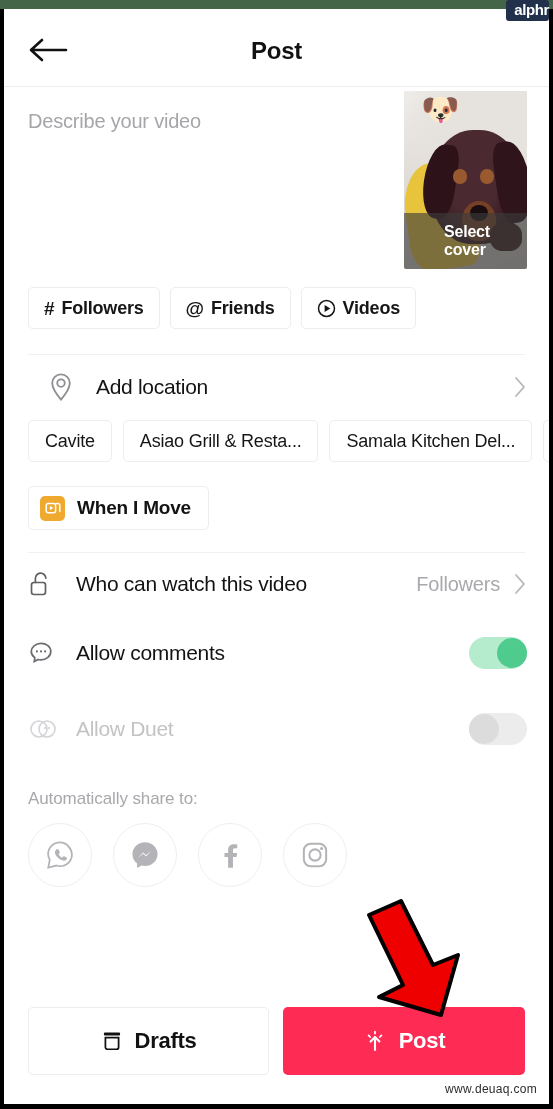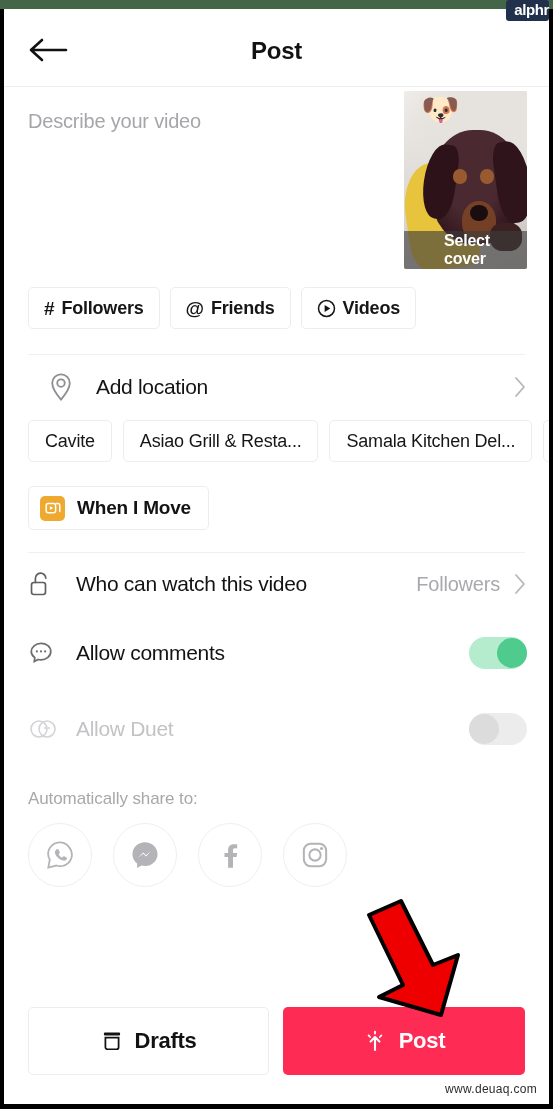--- a/index.html
+++ b/index.html
@@ -154,21 +154,21 @@
     background: #3a2020;
     border-radius: 40%;
   }
   .cover-emoji {
     position: absolute; left: 17px; top: 3px;
     font-size: 31px;
     line-height: 1;
   }
   .cover-label {
     position: absolute; left: 0; right: 0; bottom: 0;
-    height: 38px;
+    height: 56px;
     background: rgba(60,60,60,0.62);
     color: #ffffff;
     font-size: 16px;
     font-weight: 700;
     display: flex;
     align-items: center;
     justify-content: center;
     letter-spacing: -0.2px;
     padding-left: 40px;
   }

